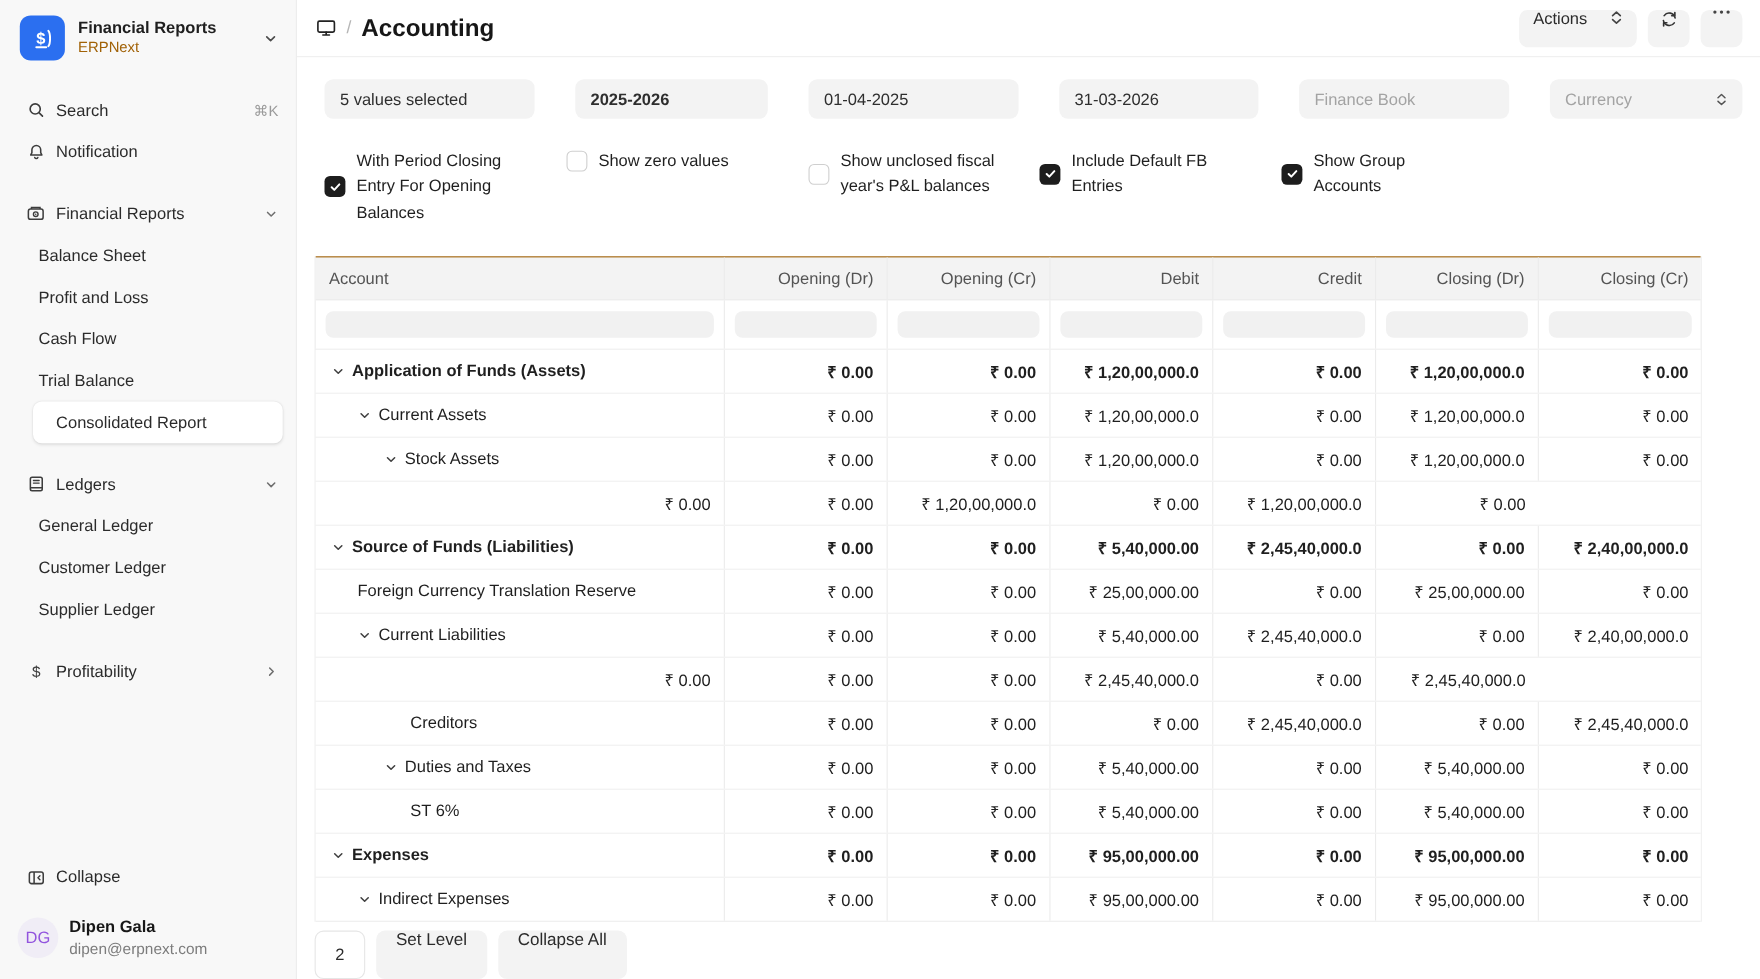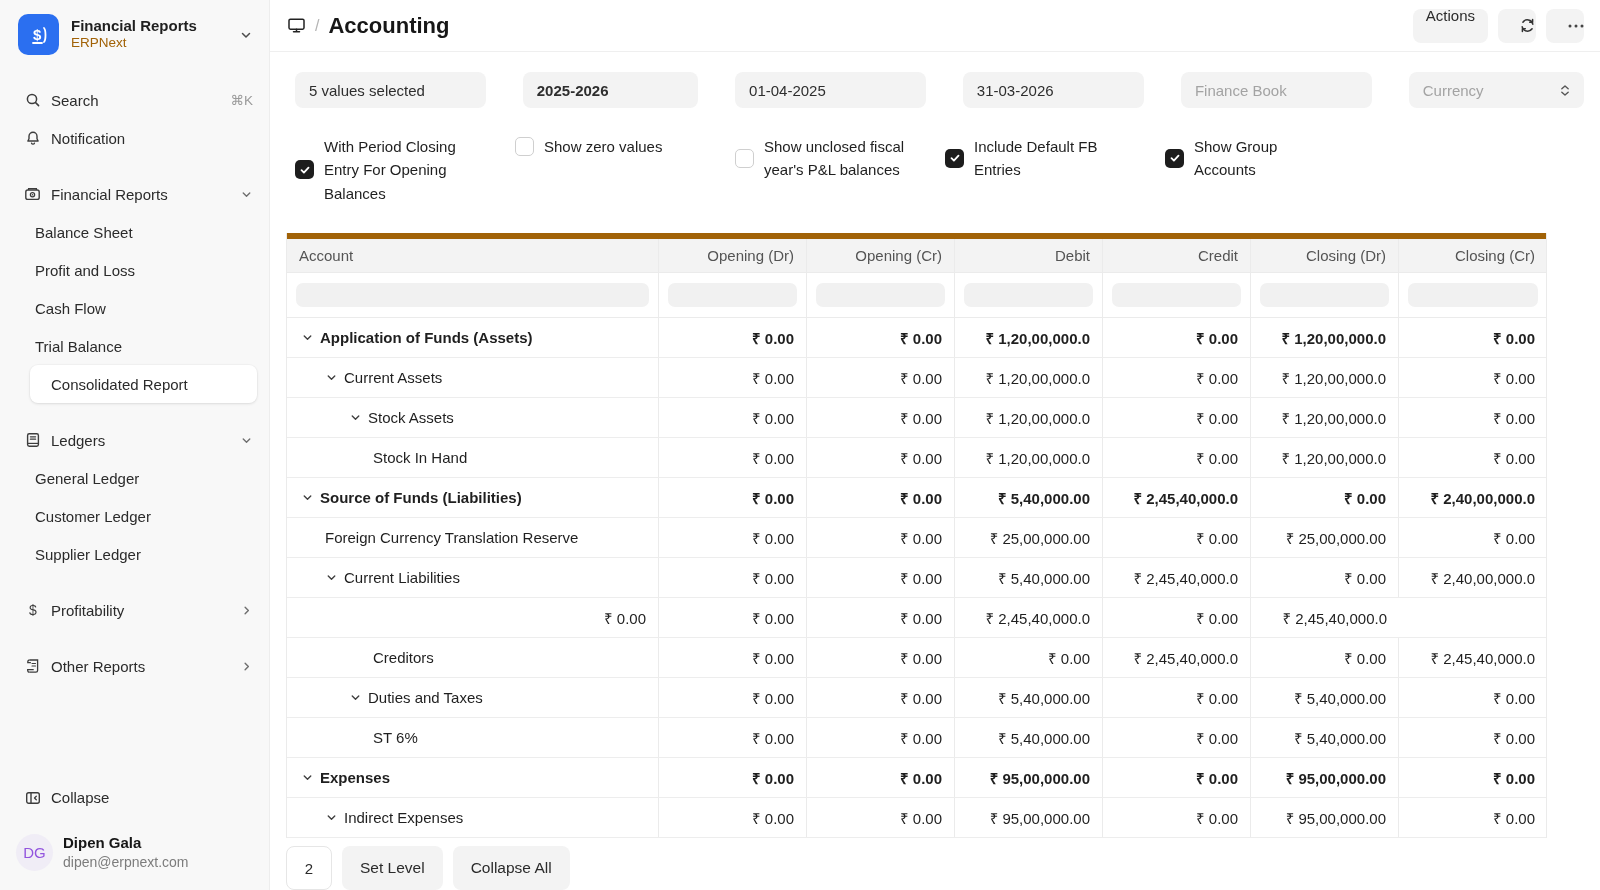--- a/index.html
+++ b/index.html
@@ -55,24 +55,23 @@
   .topbar {
     height:52px; border-bottom:1px solid #efefef; display:flex; align-items:center;
     padding:0 16px 0 17px;
   }
   .crumb { display:flex; align-items:center; gap:9px; }
   .crumb .sep { color:#b5b5b5; font-size:16px; }
   .crumb .page { font-weight:600; font-size:22px; color:#171717; }
   .topbar-right { margin-left:auto; display:flex; align-items:center; gap:10px; }
   .btn {
     background:#f3f3f3; border:none; border-radius:8px; height:34px;
-    display:flex; align-items:flex-end; justify-content:center; gap:21px;
+    display:flex; align-items:flex-start; justify-content:center; gap:21px;
     font-size:15px; color:#2b2b2b; padding:0 13px; cursor:pointer;
     font-family:inherit;
-    flex-direction:column;
   }
   .btn.icon-only { width:38px; padding:0; }
 
   
   .filters { display:flex; gap:37px; margin:20px 16px 0 25px; }
   .f-input {
     background:#f3f3f3; border-radius:8px; height:36px; display:flex; align-items:center;
     padding:0 14px; font-size:15px; color:#2e2e2e;
   }
   .f-input.bold { font-weight:700; }
@@ -90,21 +89,21 @@
     width:19px; height:19px; border-radius:5px; flex:none;
     display:flex; align-items:center; justify-content:center;
   }
   .cbox.on { background:#1d1d1d; }
   .cbox.off { background:#fff; border:1px solid #cfcfcf; }
   .clabel { font-size:15px; font-weight:500; color:#1f1f1f; line-height:1.55; }
 
   
   .tablewrap { margin:10px 0 0 16px; width:1261px; border-left:1px solid #ebebeb; border-right:1px solid #ebebeb; }
   .trow, .thead, .tfilter { display:grid; grid-template-columns:372px repeat(6,148px); }
-  .thead { background:#f3f3f3; height:40px; border-top:6px solid #a16207; border-bottom:1px solid #ebebeb; }
+  .thead { background:#f3f3f3; height:40px; border-top:1px solid #a16207; border-bottom:1px solid #ebebeb; }
   .thead .cell { color:#545454; font-size:15px; }
   .tfilter { height:45px; border-bottom:1px solid #ebebeb; }
   .tfilter .cell { padding:0; display:flex; align-items:center; }
   .fpill { background:#f1f1f1; border-radius:7px; height:24px; flex:1; margin:0 9px; }
   .trow { height:40px; border-bottom:1px solid #ededed; background:#fff; }
   .cell {
     display:flex; align-items:center; border-right:1px solid #ebebeb;
     padding:0 12px; overflow:hidden; white-space:nowrap; font-size:15px; color:#1f1f1f;
   }
   .cell:last-child { border-right:none; }
@@ -221,38 +220,20 @@
             </svg>
           </span>
           <span class="lbl">Profitability</span>
           <span class="chev">
             <svg width="13" height="13" viewBox="0 0 14 14" fill="none">
               <path d="M5.5 3.5 9 7l-3.5 3.5" stroke="currentColor" stroke-width="1.5" stroke-linecap="round" stroke-linejoin="round"></path>
             </svg>
           </span>
         </div>
       </div>
-      <div class="side-section">
-        <div class="side-row">
-          <span class="icon">
-            <svg width="16" height="16" viewBox="0 0 16 16" fill="none">
-              <path d="M4.6 2h8v10.5a1.7 1.7 0 0 1-1.7 1.7H4.3" stroke="currentColor" stroke-width="1.3"></path>
-              <path d="M4.6 2a1.8 1.8 0 0 0-1.8 1.8v.9h3.1" stroke="currentColor" stroke-width="1.3"></path>
-              <path d="M4.3 14.2a1.6 1.6 0 0 1-1.6-1.6v-1h6" stroke="currentColor" stroke-width="1.3"></path>
-              <path d="M7 5.5h3.5M7 8h3.5" stroke="currentColor" stroke-width="1.1" stroke-linecap="round"></path>
-            </svg>
-          </span>
-          <span class="lbl">Other Reports</span>
-          <span class="chev">
-            <svg width="13" height="13" viewBox="0 0 14 14" fill="none">
-              <path d="M5.5 3.5 9 7l-3.5 3.5" stroke="currentColor" stroke-width="1.5" stroke-linecap="round" stroke-linejoin="round"></path>
-            </svg>
-          </span>
-        </div>
-      </div>
     </div>
 
   <div class="side-bottom">
     <div class="side-row">
       <span class="icon">
         <svg width="16" height="16" viewBox="0 0 16 16" fill="none">
             <rect x="1.7" y="2.7" width="12.6" height="10.6" rx="2" stroke="currentColor" stroke-width="1.4"></rect>
             <path d="M6 2.7v10.6" stroke="currentColor" stroke-width="1.4"></path>
             <path d="m11.3 6.2-1.8 1.8 1.8 1.8" stroke="currentColor" stroke-width="1.3" stroke-linecap="round" stroke-linejoin="round"></path>
           </svg>
@@ -432,23 +413,20 @@
             <span class="acct">Stock Assets</span>
           </div>
           <div class="cell num">₹ 0.00</div>
           <div class="cell num">₹ 0.00</div>
           <div class="cell num">₹ 1,20,00,000.0</div>
           <div class="cell num">₹ 0.00</div>
           <div class="cell num">₹ 1,20,00,000.0</div>
           <div class="cell num">₹ 0.00</div>
         </div>
         <div class="trow">
-          <div class="cell acc" style="padding-left: 86px;">
-            <span class="acct">Stock In Hand</span>
-          </div>
           <div class="cell num">₹ 0.00</div>
           <div class="cell num">₹ 0.00</div>
           <div class="cell num">₹ 1,20,00,000.0</div>
           <div class="cell num">₹ 0.00</div>
           <div class="cell num">₹ 1,20,00,000.0</div>
           <div class="cell num">₹ 0.00</div>
         </div>
         <div class="trow bold">
           <div class="cell acc" style="padding-left: 14px;">
             <span class="rchev">

